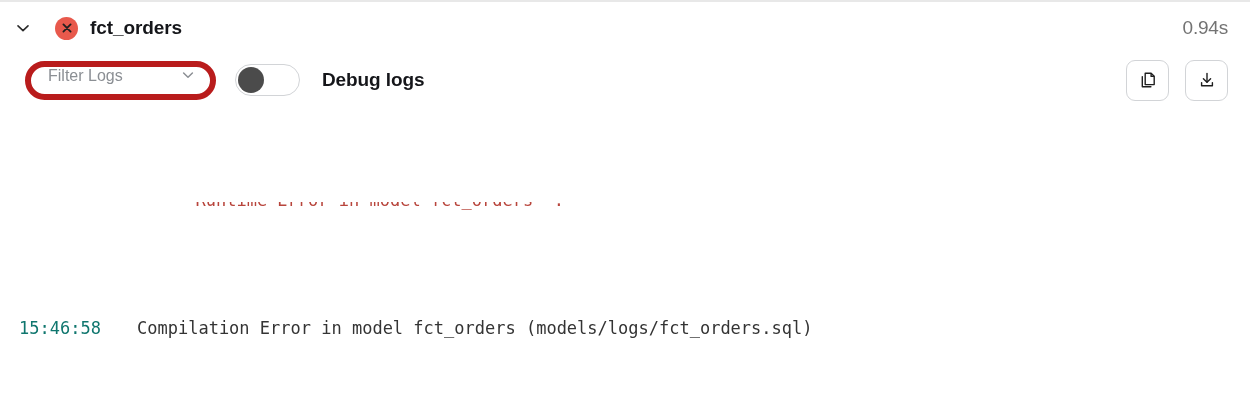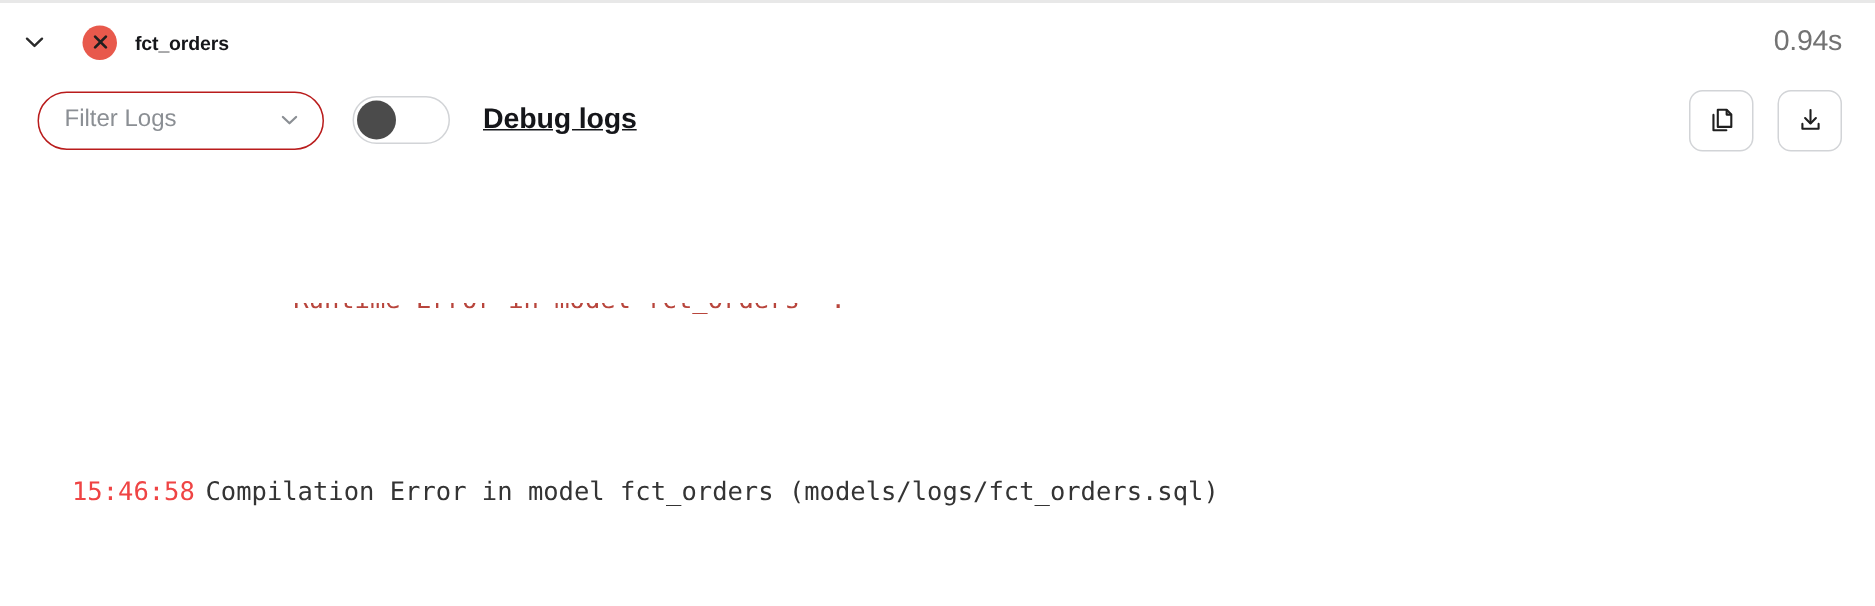--- a/index.html
+++ b/index.html
@@ -48,21 +48,21 @@
     border-radius: 50%;
     background: #e8594c;
     display: flex;
     align-items: center;
     justify-content: center;
     margin-left: 19px;
     flex: 0 0 auto;
   }
   .status-dot svg { display: block; }
   .node-title {
-    font-size: 13px;
+    font-size: 19px;
     font-weight: 700;
     letter-spacing: -0.1px;
     margin-left: 12px;
     color: #15161a;
     white-space: nowrap;
   }
   .spacer { flex: 1 1 auto; }
   .elapsed {
     font-size: 19px;
     font-weight: 400;
@@ -74,24 +74,23 @@
   .toolbar {
     height: 52px;
     display: flex;
     align-items: center;
     padding: 0 22px 0 25px;
     box-sizing: border-box;
   }
   .filter-select {
     width: 191px;
     height: 39px;
-    border: 1px solid #b91c1c;
+    border: 6px solid #b91c1c;
     border-radius: 20px;
     display: flex;
-    align-items: center;
     padding: 0 14px 0 17px;
     box-sizing: border-box;
     background: #fff;
     cursor: pointer;
     flex: 0 0 auto;
   }
   .filter-label {
     font-size: 16px;
     color: #8b8f94;
     flex: 1 1 auto;
@@ -120,21 +119,20 @@
     border-radius: 50%;
     background: #4b4b4b;
   }
   .toggle-text {
     font-size: 19px;
     font-weight: 700;
     color: #15161a;
     margin-left: 22px;
     letter-spacing: -0.1px;
     white-space: nowrap;
-    text-decoration: underline;
   }
   .icon-btn {
     width: 41px;
     height: 39px;
     border: 1px solid #d2d4d7;
     border-radius: 9px;
     background: #fff;
     display: flex;
     align-items: center;
     justify-content: center;
@@ -169,23 +167,23 @@
     height: 14px;
     overflow: hidden;
   }
   .log-line {
     display: block;
     white-space: pre;
   }
   .ts {
     display: inline-block;
     width: 137px;
-    padding-left: 48px;
-    box-sizing: border-box;
-    color: #ef4444;
+    padding-left: 19px;
+    box-sizing: border-box;
+    color: #0f766e;
   }
   .tbl { padding-left: 175px; }
 </style>
 </head>
 <body>
 
 <div class="panel">
 
   <div class="header">
 

